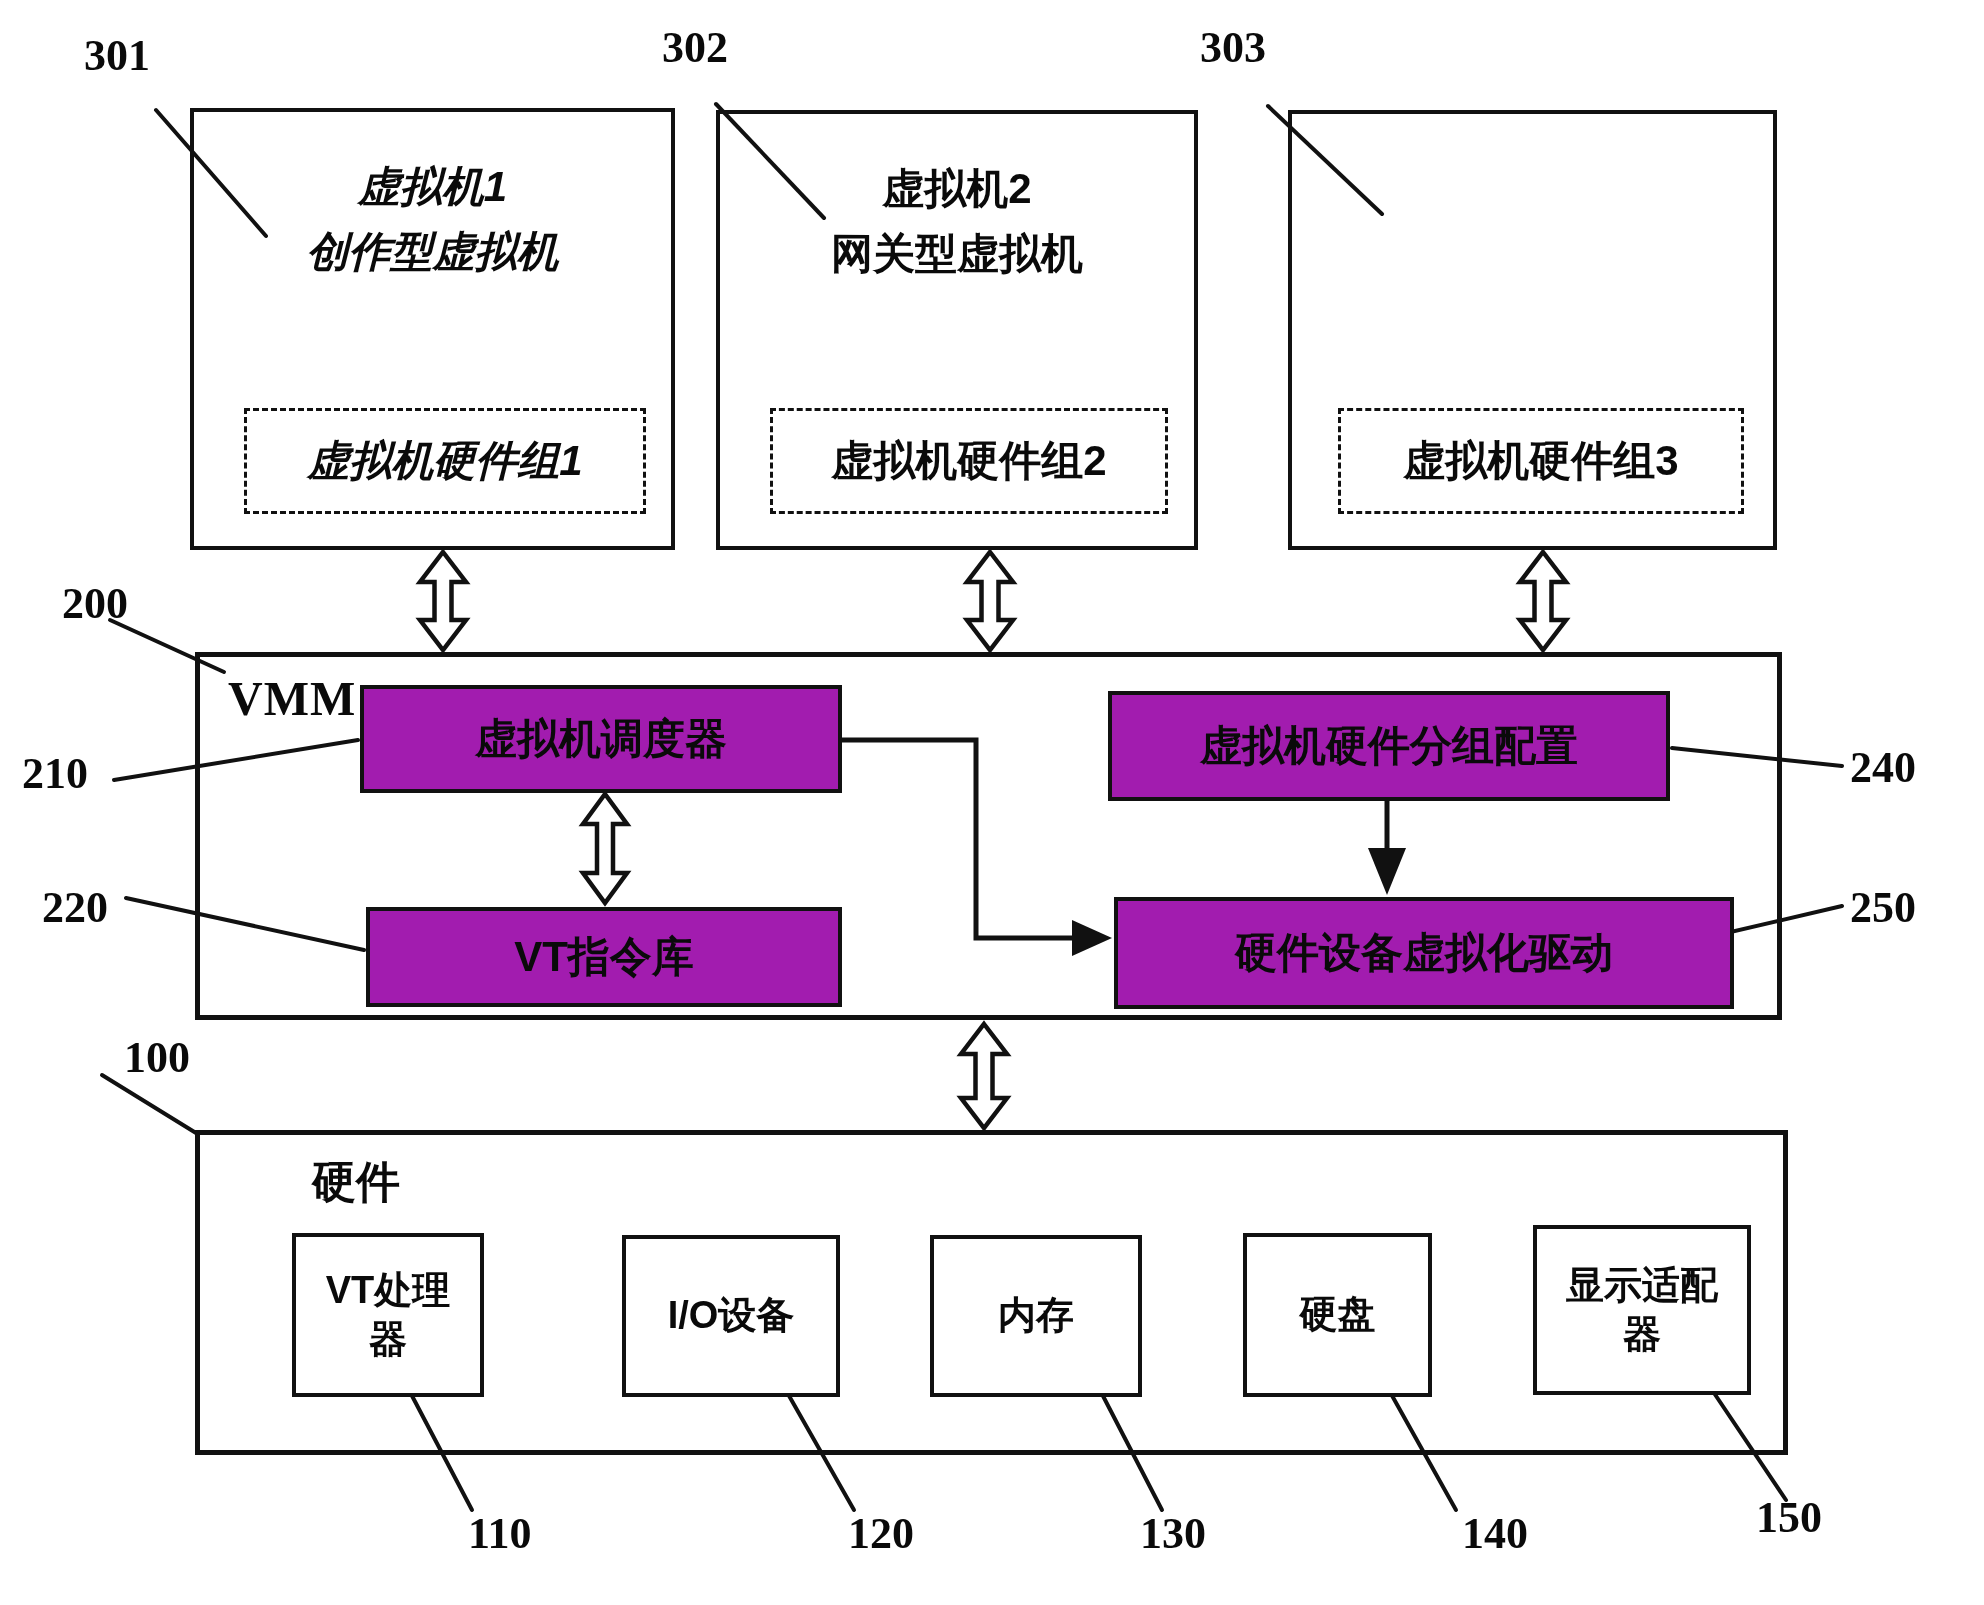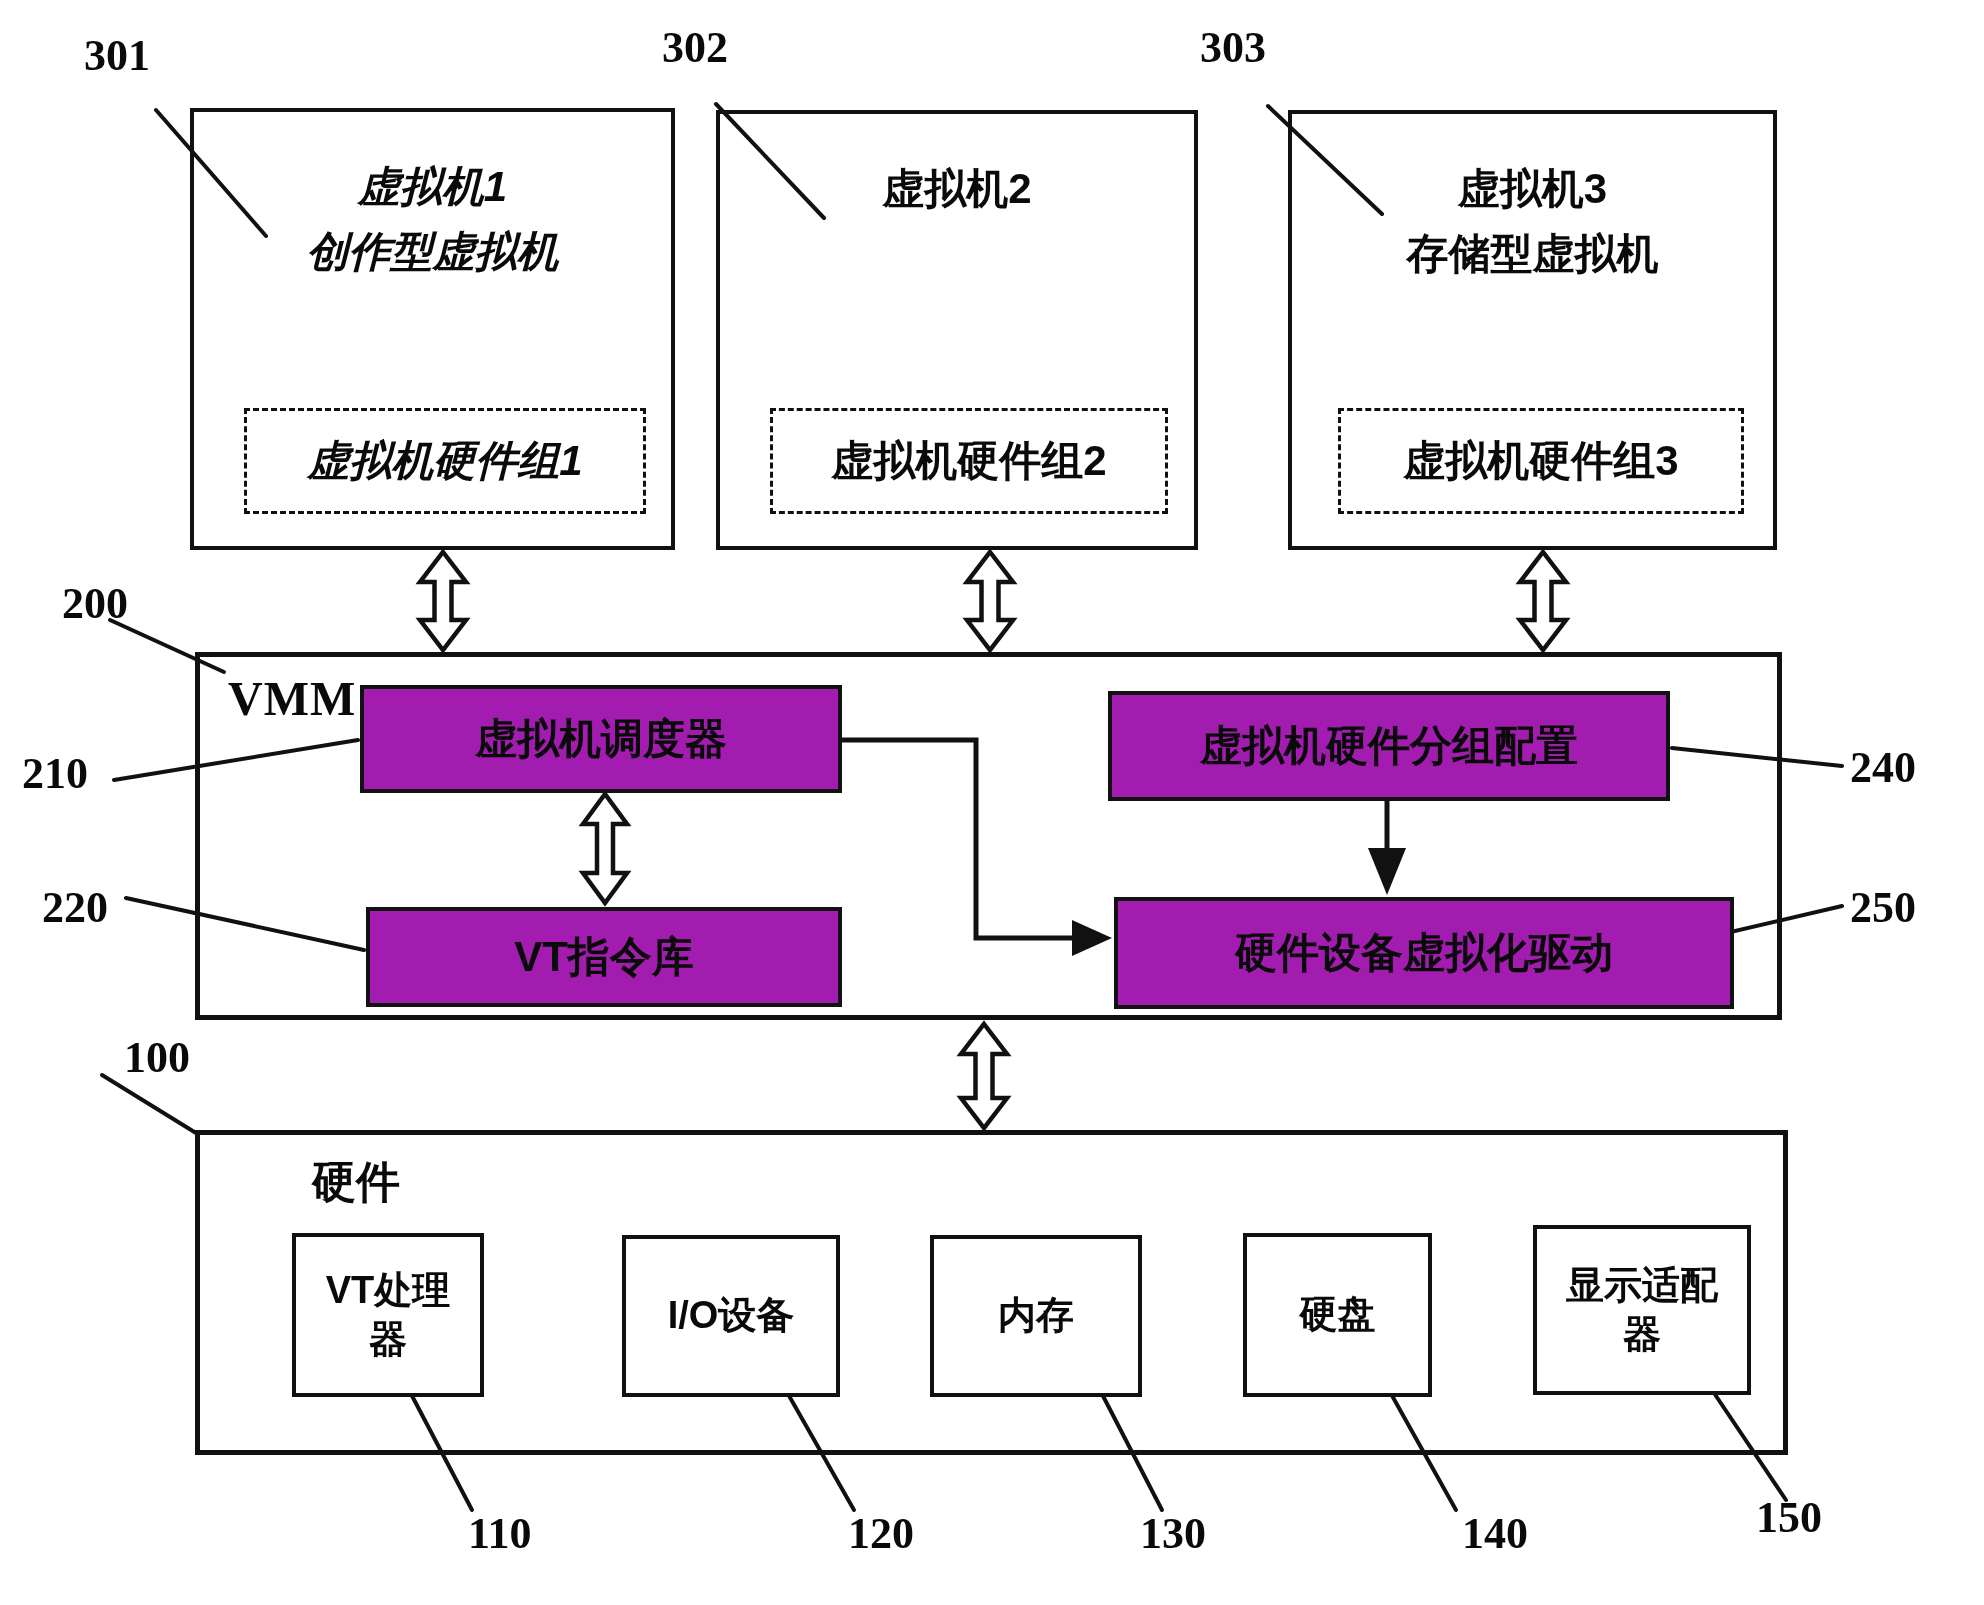--- a/index.html
+++ b/index.html
@@ -108,31 +108,28 @@
       <div>创作型虚拟机</div>
     </div>
     <div class="dashedbox" style="left:50px;top:296px;width:402px;height:106px;">
       <span class="cjk lbl-lg">虚拟机硬件组1</span>
     </div>
   </div>
 
   <div class="box" style="left:716px;top:110px;width:482px;height:440px;">
     <div class="vm-title cjk">
       <div>虚拟机2</div>
+      <div>网关型虚拟机</div>
     </div>
     <div class="dashedbox" style="left:50px;top:294px;width:398px;height:106px;">
       <span class="cjk lbl-lg">虚拟机硬件组2</span>
     </div>
   </div>
 
   <div class="box" style="left:1288px;top:110px;width:489px;height:440px;">
-    <div class="vm-title cjk">
-      <div>虚拟机3</div>
-      <div>存储型虚拟机</div>
-    </div>
     <div class="dashedbox" style="left:46px;top:294px;width:406px;height:106px;">
       <span class="cjk lbl-lg">虚拟机硬件组3</span>
     </div>
   </div>
 
   <div class="box thick" style="left:195px;top:652px;width:1587px;height:368px;">
     <div class="vmm-title" style="left:28px;top:14px;">VMM</div>
 
     <div class="box whitebg center" style="left:160px;top:28px;width:482px;height:108px;">
       <span class="cjk lbl-lg">虚拟机调度器</span>

